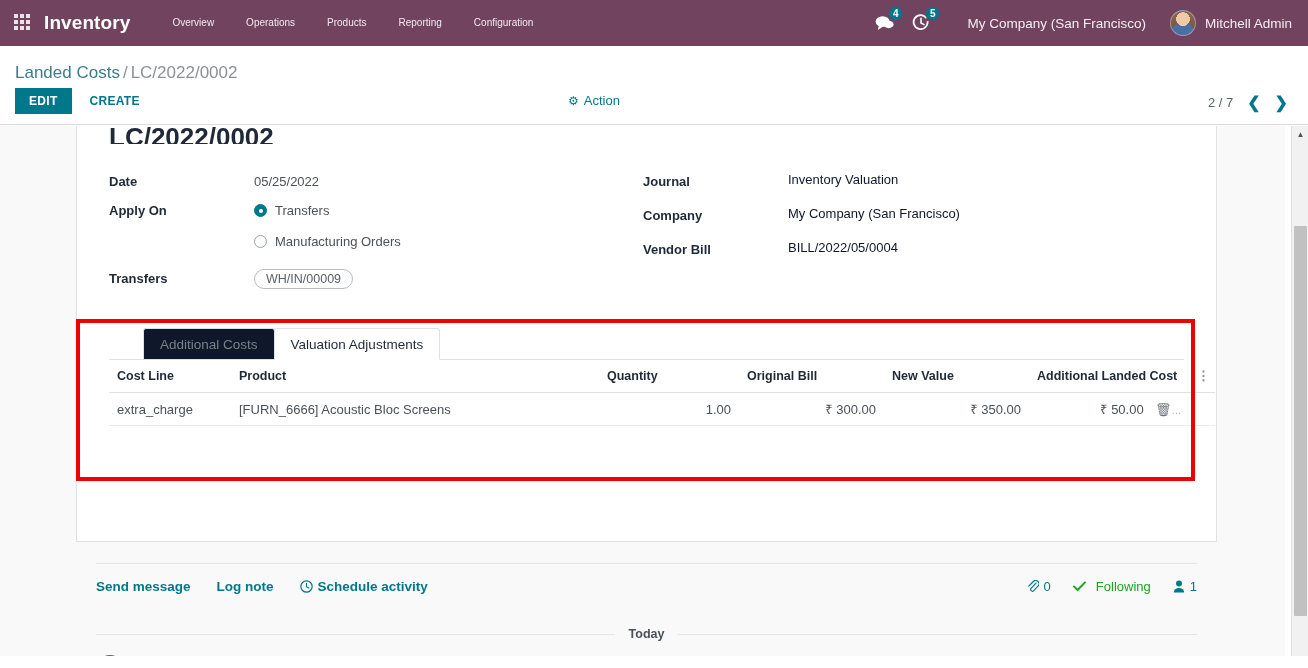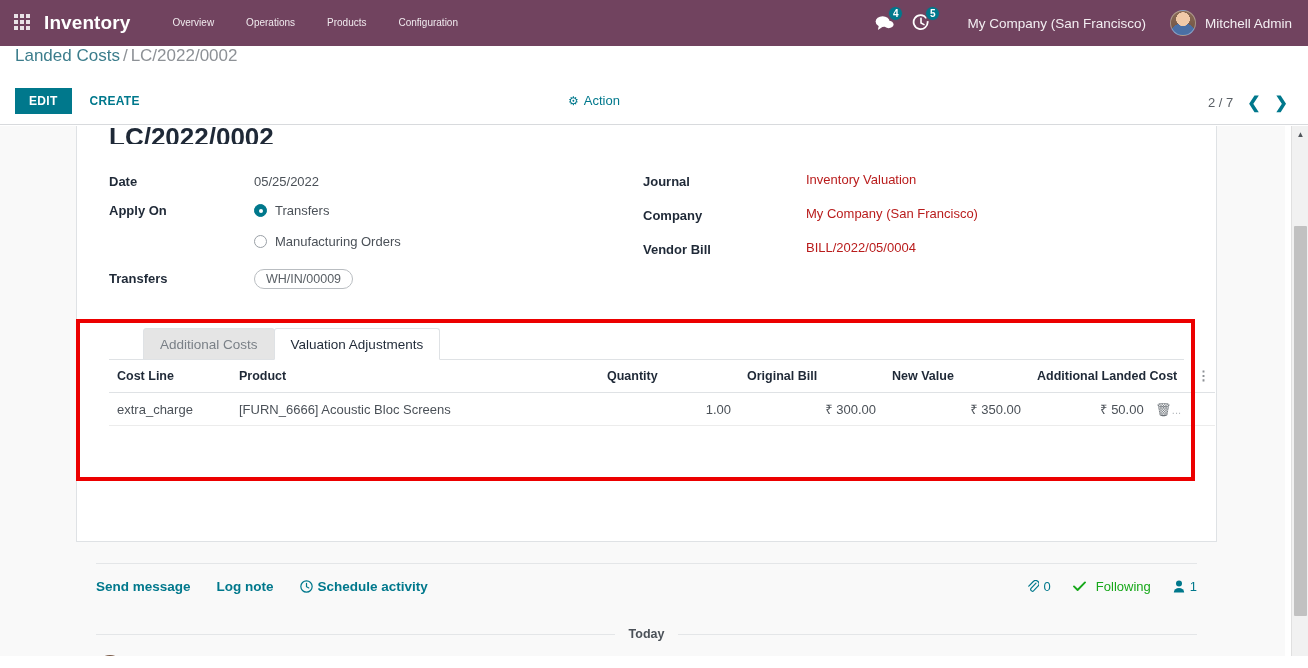--- a/index.html
+++ b/index.html
@@ -72,21 +72,21 @@
   }
   .user-name { font-size: 13.5px; color: #f3eef2; white-space: nowrap; padding-right:6px;}
 
   
   .control-panel {
     position: absolute; top: 46px; left: 0;
     width: 1308px; height: 79px;
     background: #ffffff;
     border-bottom: 1px solid #d8dadd;
   }
-  .breadcrumb { position: absolute; left: 15px; top: 0; font-size: 17px; }
+  .breadcrumb { position: absolute; left: 15px; top: 17px; font-size: 17px; }
   .bc-root { color: #3c7d8c; cursor: pointer; }
   .bc-sep { color: #8d9196; margin: 0 3px; }
   .bc-active { color: #8d9196; }
 
   .btn-row { position: absolute; left: 15px; top: 42px; display: flex; align-items: center; }
   .btn-edit {
     background: #00788c; color: #ffffff;
     font-size: 12px; font-weight: bold; letter-spacing: .3px;
     padding: 6px 14px; border: none; cursor: pointer;
     text-transform: uppercase;
@@ -135,21 +135,21 @@
   .form-grid {
     display: flex; margin-top: 28px;
   }
   .form-col { width: 534px; }
   .form-row { display: flex; align-items: flex-start; min-height: 28px; margin-bottom: 1px; }
   .f-label {
     width: 145px; font-size: 13px; font-weight: bold; color: #1f2937;
     padding-top: 2px;
   }
   .f-value { font-size: 13px; color: #4b5158; padding-top: 2px; }
-  .f-link { font-size: 13px; color: #b91c1c; cursor: pointer; margin-left: 18px; }
+  .f-link { font-size: 13px; color: #0f172a; cursor: pointer; }
   .radio-line { display: flex; align-items: center; gap: 8px; padding-top: 2px; font-size: 13px; color:#4b5158;}
   .radio {
     width: 13px; height: 13px; border-radius: 50%;
     border: 1px solid #9aa0a6; background: #fff; display:inline-block;
     position: relative; flex: none;
   }
   .radio.checked { border: 1px solid #00788c; background: #00788c; }
   .radio.checked::after {
     content: ""; position: absolute; left: 3.5px; top: 3.5px;
     width: 4px; height: 4px; border-radius: 50%; background: #fff;
@@ -159,21 +159,21 @@
     border: 1px solid #b9bdc1; border-radius: 11px;
     padding: 2px 11px; font-size: 12.5px; color: #5a6066;
     background: #fff;
   }
 
   
   .notebook { margin-top: 30px; position: relative; }
   .tabs { display: flex; border-bottom: 1px solid #dfe2e5; padding-left: 34px; }
   .tab {
     font-size: 13.5px; padding: 8px 16px 7px 16px; cursor: pointer;
-    border: 1px solid #dfe2e5; background: #e5e5e5; color: #7a8087;
+    border: 1px solid #dfe2e5; background: #0f172a; color: #7a8087;
     margin-bottom: -1px; border-radius: 3px 3px 0 0; margin-right: -1px;
   }
   .tab.active {
     background: #ffffff; color: #1f2937; border-bottom-color: #ffffff;
   }
 
   table.o-list { width: 100%; border-collapse: collapse; table-layout: fixed; }
   table.o-list th {
     font-size: 12.5px; font-weight: bold; color: #1f2937;
     padding: 9px 8px; border-bottom: 1px solid #dfe2e5;
@@ -277,20 +277,21 @@
         <i></i>
         <i></i>
         <i></i>
         <i></i>
         <i></i>
     </div>
     <div class="brand">Inventory</div>
     <div class="nav-item">Overview</div>
     <div class="nav-item">Operations</div>
     <div class="nav-item">Products</div>
+    <div class="nav-item">Reporting</div>
     <div class="nav-item">Configuration</div>
 
     <div class="nav-right">
       <div class="nav-ico-wrap">
         <svg width="19" height="17" viewBox="0 0 20 18">
           <ellipse cx="8" cy="7" rx="7.4" ry="5.6" fill="#ffffff"></ellipse>
           <path d="M4 11 L3 16 L8.5 12.2 Z" fill="#ffffff"></path>
           <ellipse cx="14.4" cy="10" rx="5.2" ry="4" fill="#ffffff"></ellipse>
         </svg>
         <span class="badge">4</span>

